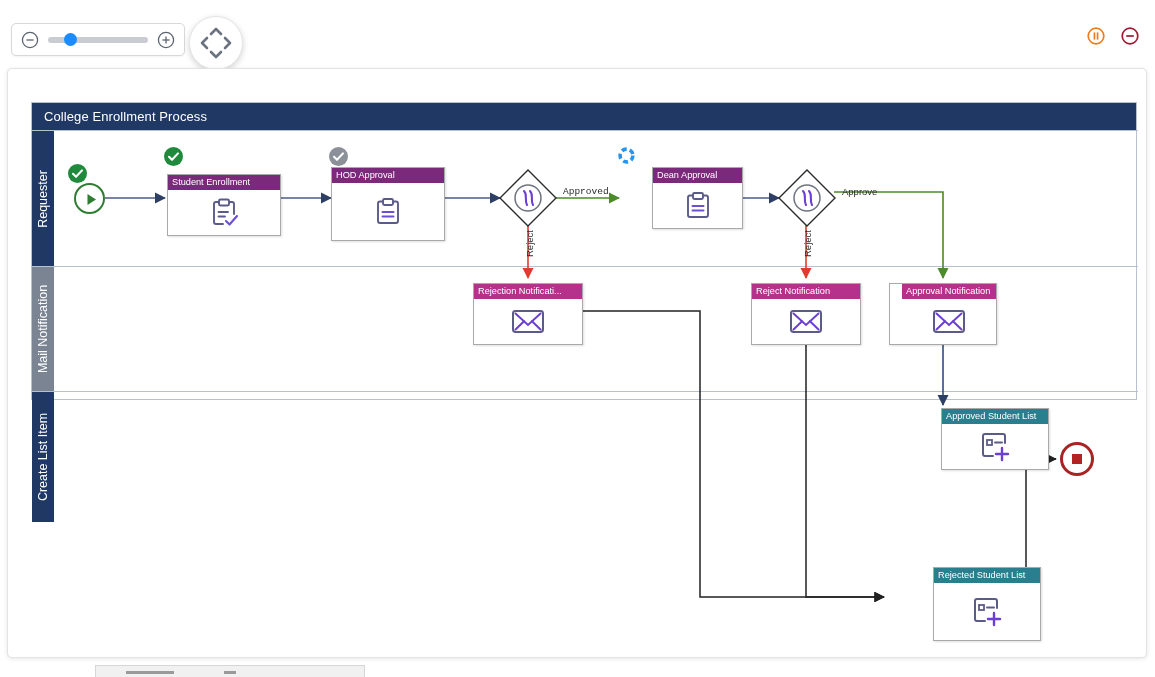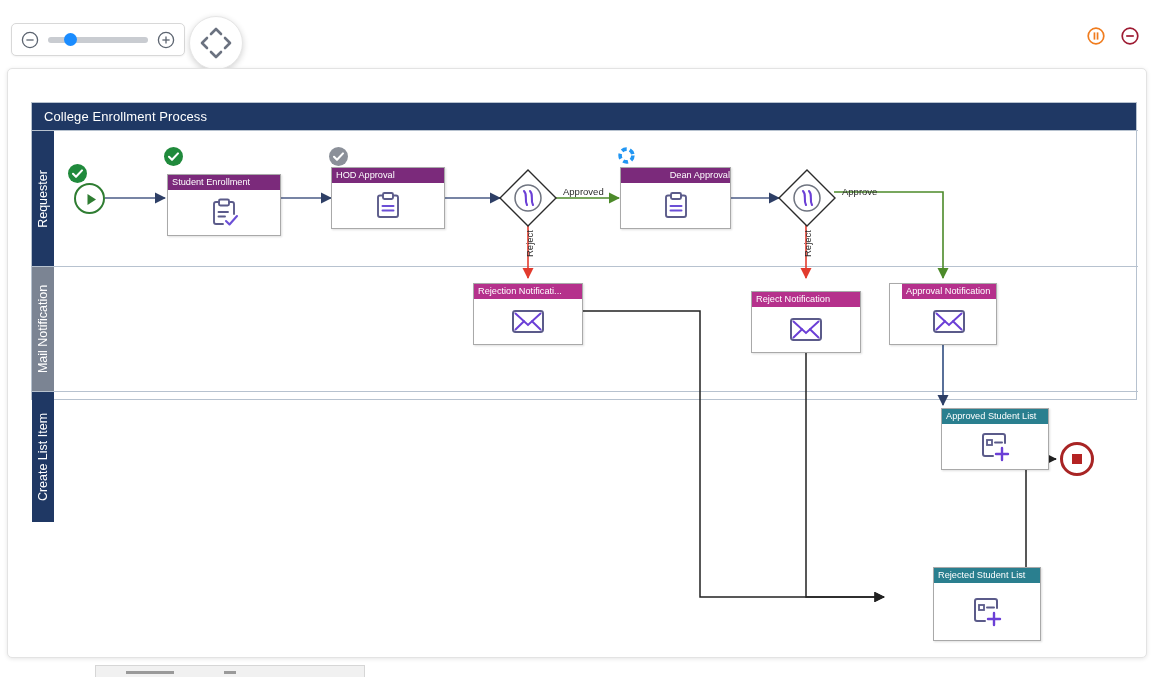--- a/index.html
+++ b/index.html
@@ -229,21 +229,21 @@
 
     <path d="M582,311 L700,311 L700,597 L884,597" fill="none" stroke="#222222" stroke-width="1.5" marker-end="url(#ar-dark)"></path>
 
     <path d="M806,345 L806,597 L884,597" fill="none" stroke="#222222" stroke-width="1.5" marker-end="url(#ar-dark)"></path>
 
     <path d="M997,438 L1026,438 L1026,459 L1056,459" fill="none" stroke="#2f4c80" stroke-width="1.5" marker-end="url(#ar-dark)"></path>
 
     <path d="M997,597 L1026,597 L1026,459 L1056,459" fill="none" stroke="#222222" stroke-width="1.5"></path>
   </svg>
 
-  <div class="elabel" style="left:563px; top:186px;">Approved</div>
+  <div class="elabel" style="left:563px; top:186px;font-family:Liberation Mono, monospace;">Approved</div>
   <div class="elabel vert" style="left:524px; top:257px;">Reject</div>
   <div class="elabel" style="left:842px; top:186px;">Approve</div>
   <div class="elabel vert" style="left:802px; top:257px;">Reject</div>
 
   <div class="ev ev-start" style="left:74px; top:183px; width:31px; height:31px;">
     <svg width="27" height="27" viewBox="0 0 27 27" style="margin:1px 0 0 1px;">
       <path d="M10.5,8 L19,13.5 L10.5,19 z" fill="#2f7d32"></path>
     </svg>
   </div>
   <div class="badge badge-ok" style="left:68px; top:164px;">
@@ -264,21 +264,21 @@
         <path d="M20,26 L23.5,29.5 L31,21" fill="none" stroke="#6b4fd6" stroke-width="2.1" stroke-linecap="round" stroke-linejoin="round"></path>
       </svg>
     </div>
   </div>
   <div class="badge badge-ok" style="left:164px; top:147px;">
     <svg width="19" height="19" viewBox="0 0 19 19">
       <path d="M5,9.8 L8,12.8 L14,6.4" fill="none" stroke="#fff" stroke-width="2.1" stroke-linecap="round" stroke-linejoin="round"></path>
     </svg>
   </div>
 
-  <div class="task" style="left:331px; top:167px; width:114px; height:62px;">
+  <div class="task" style="left:331px; top:167px; width:114px; height:74px;">
     <div class="hdr hdr-purple">HOD Approval</div>
     <div class="body">
       <svg width="34" height="34" viewBox="0 0 34 34">
         <path d="M12,6.5 H9 a2,2 0 0 0 -2,2 V26 a2,2 0 0 0 2,2 H25 a2,2 0 0 0 2,-2 V8.5 a2,2 0 0 0 -2,-2 H22" fill="none" stroke="#5b5b8a" stroke-width="1.9"></path>
         <rect x="12" y="4" width="10" height="6" rx="1.4" fill="none" stroke="#5b5b8a" stroke-width="1.9"></rect>
         <line x1="11.5" y1="17" x2="22.5" y2="17" stroke="#6b4fd6" stroke-width="2" stroke-linecap="round"></line>
         <line x1="11.5" y1="21.5" x2="22.5" y2="21.5" stroke="#6b4fd6" stroke-width="2" stroke-linecap="round"></line>
       </svg>
     </div>
   </div>
@@ -290,21 +290,21 @@
 
   <div class="gw" style="left:498px; top:168px;">
     <svg width="60" height="60" viewBox="0 0 60 60">
       <polygon points="30,2 58,30 30,58 2,30" fill="#fff" stroke="#2b2b2b" stroke-width="1.4"></polygon>
       <circle cx="30" cy="30" r="13" fill="none" stroke="#6f7480" stroke-width="1.5"></circle>
       <path d="M26,23 C30,27 26,31 29,37" fill="none" stroke="#6b3fd6" stroke-width="2.1" stroke-linecap="round"></path>
       <path d="M32,23 C36,27 32,31 35,37" fill="none" stroke="#6b3fd6" stroke-width="2.1" stroke-linecap="round"></path>
     </svg>
   </div>
 
-  <div class="task" style="left:620px; top:167px; width:111px; height:62px;text-align:right;">
+  <div class="task" style="left:652px; top:167px; width:91px; height:62px;">
     <div class="hdr hdr-purple">Dean Approval</div>
     <div class="body">
       <svg width="34" height="34" viewBox="0 0 34 34">
         <path d="M12,6.5 H9 a2,2 0 0 0 -2,2 V26 a2,2 0 0 0 2,2 H25 a2,2 0 0 0 2,-2 V8.5 a2,2 0 0 0 -2,-2 H22" fill="none" stroke="#5b5b8a" stroke-width="1.9"></path>
         <rect x="12" y="4" width="10" height="6" rx="1.4" fill="none" stroke="#5b5b8a" stroke-width="1.9"></rect>
         <line x1="11.5" y1="17" x2="22.5" y2="17" stroke="#6b4fd6" stroke-width="2" stroke-linecap="round"></line>
         <line x1="11.5" y1="21.5" x2="22.5" y2="21.5" stroke="#6b4fd6" stroke-width="2" stroke-linecap="round"></line>
       </svg>
     </div>
   </div>
@@ -328,21 +328,21 @@
     <div class="hdr hdr-magenta">Rejection Notificati...</div>
     <div class="body">
       <svg width="34" height="27" viewBox="0 0 34 27">
         <rect x="2" y="3" width="30" height="21" rx="2.4" fill="none" stroke="#5b5b8a" stroke-width="2"></rect>
         <path d="M4.5,5.5 L17,17 L29.5,5.5" fill="none" stroke="#6b3fd6" stroke-width="2" stroke-linecap="round"></path>
         <path d="M4.5,21.5 L13,13.2 M29.5,21.5 L21,13.2" fill="none" stroke="#6b3fd6" stroke-width="2" stroke-linecap="round"></path>
       </svg>
     </div>
   </div>
 
-  <div class="task" style="left:751px; top:283px; width:110px; height:62px;margin-top:8px;">
+  <div class="task" style="left:751px; top:283px; width:110px; height:62px;">
     <div class="hdr hdr-magenta">Reject Notification</div>
     <div class="body">
       <svg width="34" height="27" viewBox="0 0 34 27">
         <rect x="2" y="3" width="30" height="21" rx="2.4" fill="none" stroke="#5b5b8a" stroke-width="2"></rect>
         <path d="M4.5,5.5 L17,17 L29.5,5.5" fill="none" stroke="#6b3fd6" stroke-width="2" stroke-linecap="round"></path>
         <path d="M4.5,21.5 L13,13.2 M29.5,21.5 L21,13.2" fill="none" stroke="#6b3fd6" stroke-width="2" stroke-linecap="round"></path>
       </svg>
     </div>
   </div>
 

